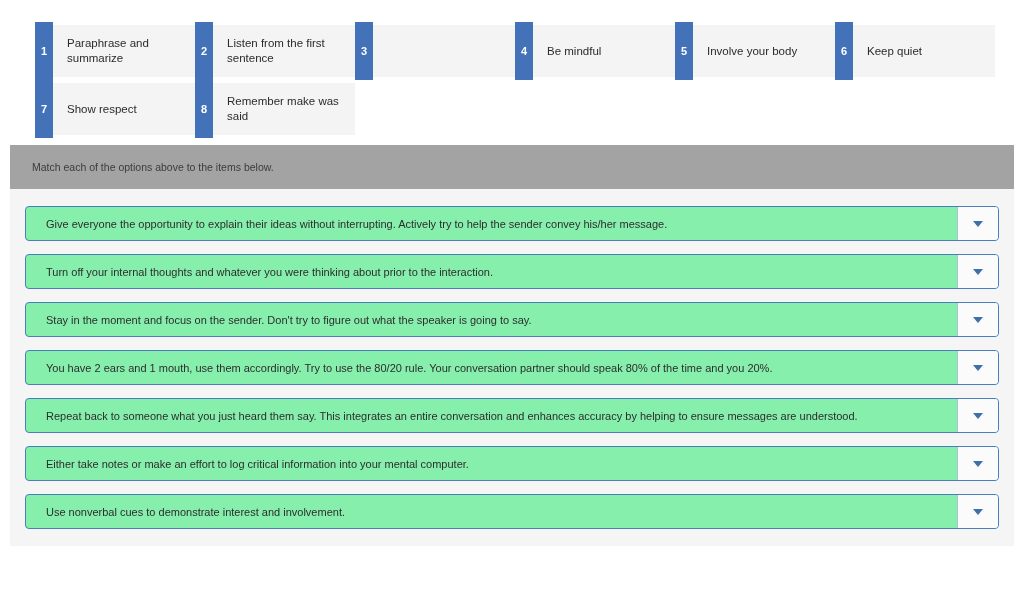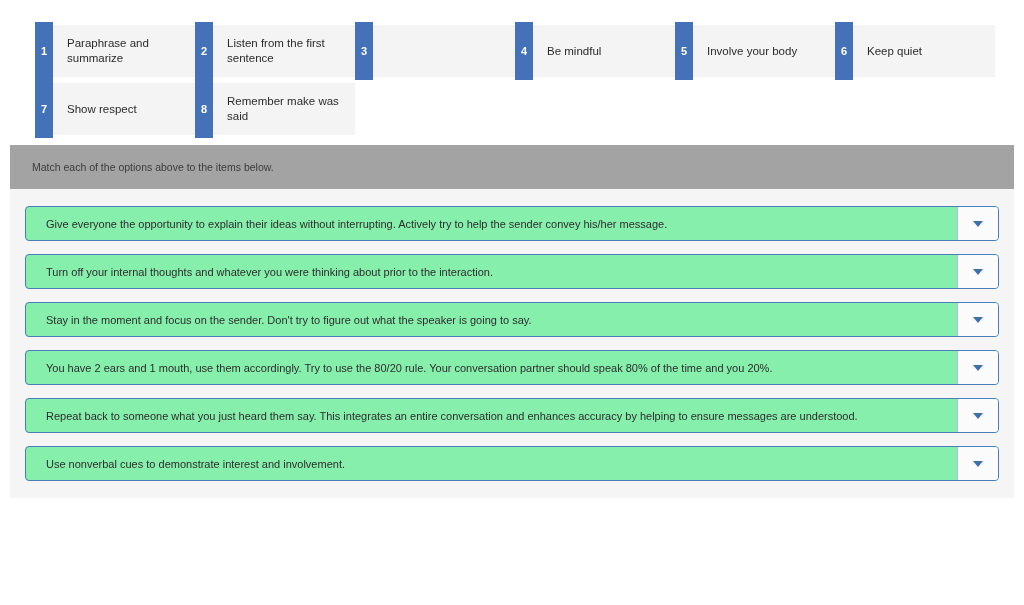--- a/index.html
+++ b/index.html
@@ -192,20 +192,26 @@
     </div>
 
 
     <div class="match-row">
       <div class="match-text">Repeat back to someone what you just heard them say. This integrates an entire conversation and enhances accuracy by helping to ensure messages are understood.</div>
       <div class="match-dropdown">
         <span class="caret"></span>
       </div>
     </div>
 
+    <div class="match-row">
+      <div class="match-text">Either take notes or make an effort to log critical information into your mental computer.</div>
+      <div class="match-dropdown">
+        <span class="caret"></span>
+      </div>
+    </div>
 
     <div class="match-row">
       <div class="match-text">Use nonverbal cues to demonstrate interest and involvement.</div>
       <div class="match-dropdown">
         <span class="caret"></span>
       </div>
     </div>
 
   </div>
 </div>

